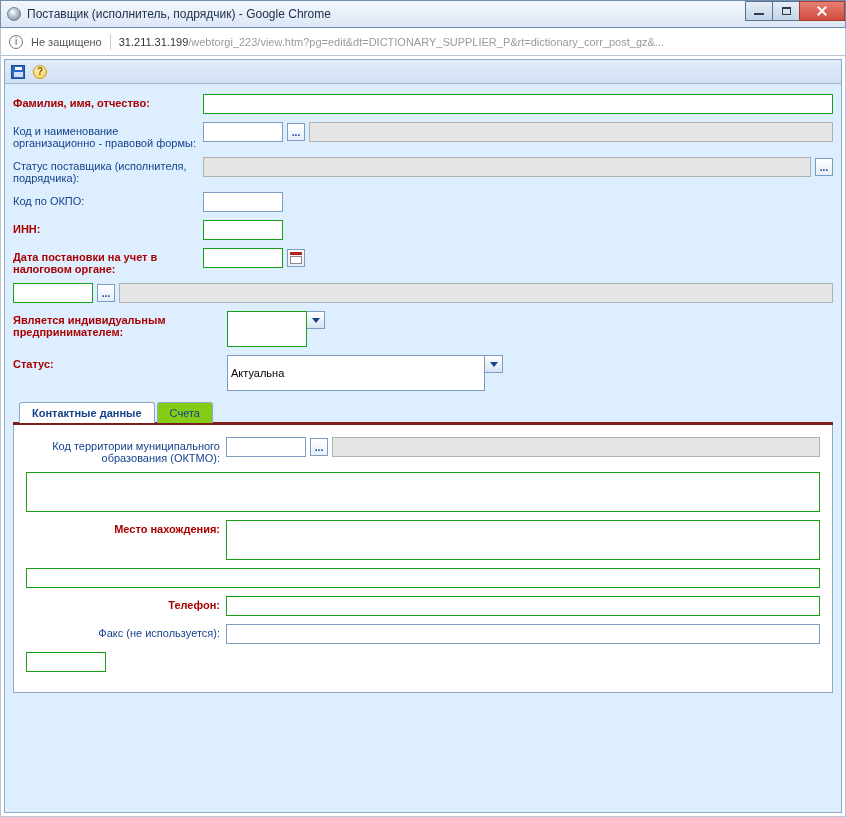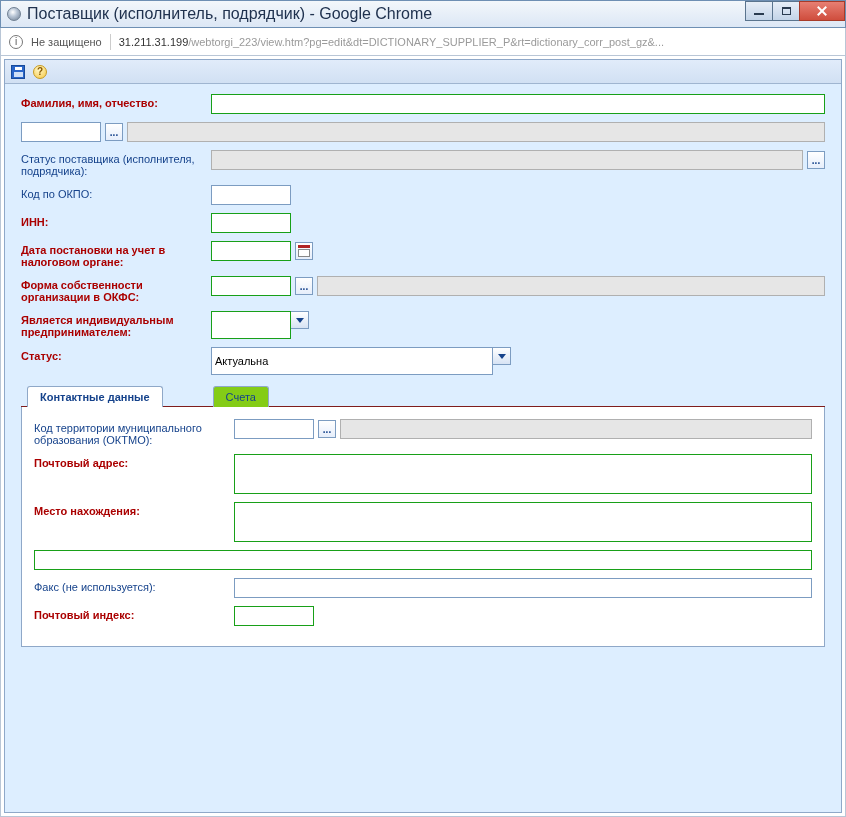--- a/index.html
+++ b/index.html
@@ -1,21 +1,21 @@
 <!DOCTYPE html>
 <html><head>
 <meta charset="utf-8">
 <style>
 * { box-sizing: border-box; margin: 0; padding: 0; font-family: Tahoma, Arial, sans-serif; font-size: 11px; }
 body { background: #fff; width: 846px; height: 817px; overflow: hidden; }
 
 
 .titlebar { height: 28px; background: linear-gradient(#f3f7fb, #dce7f5); border: 1px solid #6e8fb3; display: flex; align-items: center; padding-left: 6px; position: relative; }
 .titlebar .globe { width: 14px; height: 14px; border-radius: 50%; background: radial-gradient(circle at 40% 35%, #fff 0%, #b9c6d6 40%, #6f7f92 100%); border: 1px solid #6f7f92; margin-right: 6px; flex-shrink: 0; }
-.titlebar .title { color: #20324f; font-size: 16px; white-space: nowrap; }
+.titlebar .title { color: #20324f; font-size: 12px; white-space: nowrap; }
 .winbtns { position: absolute; right: 0; top: 0; display: flex; height: 20px; }
 .winbtn { width: 28px; height: 20px; border: 1px solid #5a748e; margin-left: -1px; display: flex; align-items: center; justify-content: center; }
 .winbtn.min, .winbtn.max { background: linear-gradient(#e7eef7,#c3d4e8); }
 .winbtn.close { width: 46px; background: linear-gradient(#e77f73,#cf4d3d); border-color:#a73b2a; }
 .minline { width: 10px; height: 2px; background: #2a3b4f; margin-top: 6px; }
 .maxbox { width: 9px; height: 8px; border: 1px solid #2a3b4f; border-top: 2px solid #2a3b4f; }
 .xline { width: 16px; height: 14px; position: relative; }
 .xline::before, .xline::after { content:""; position:absolute; left:2px; top:6px; width:12px; height:2px; background:#fff; }
 .xline::before { transform: rotate(45deg);} .xline::after { transform: rotate(-45deg);}
 
@@ -30,51 +30,51 @@
 
 .chrome-body { border-left:1px solid #b9c6d6; border-right:1px solid #b9c6d6; border-bottom:1px solid #b9c6d6; height: calc(817px - 56px); padding: 3px; background:#fff; }
 .panel { border:1px solid #8fa8c8; background:#def; height:100%; overflow:auto; }
 .toolbar { height:24px; border-bottom:1px solid #9fb5d0; display:flex; align-items:center; padding:0 4px; gap:4px; background: linear-gradient(#e1ecfa, #d1e0f3); }
 .tbtn { width:18px; height:18px; display:flex; align-items:center; justify-content:center; border-radius:2px; }
 .floppy { width:14px; height:14px; background:#2a66c9; position:relative; border:1px solid #184b9b; }
 .floppy::before { content:""; position:absolute; top:1px; left:3px; width:7px; height:3px; background:#fff; }
 .floppy::after { content:""; position:absolute; bottom:1px; left:2px; width:9px; height:5px; background:#cfe0f7; }
 .helpicon { width:14px; height:14px; border-radius:50%; background: radial-gradient(circle at 40% 30%, #fff6c5, #f6c946); border:1px solid #c79a1f; display:flex; align-items:center; justify-content:center; color:#8a5a00; font-weight:bold; font-size:10px; }
 
-.form-area { padding: 10px 16px; }
+.form-area { padding: 10px 8px; }
 .row { display:flex; align-items:flex-start; margin-bottom: 8px; }
 .label { width: 190px; padding-right: 6px; padding-top: 3px; color:#15428b; }
 .label.req { color:#a00; font-weight:bold; }
 .controls { flex:1; display:flex; gap:4px; align-items:center; }
 
 .inp { border:1px solid #7c9cc1; background:#fff; height:20px; padding: 0 3px; }
 .inp.req { border:1px solid #18a018; }
 .inp.ro { background:#e6e6e6; border:1px solid #b0b0b0; }
 .wide { flex:1; }
 .code { width:80px; }
 
 .lookup { width:18px; height:18px; border:1px solid #7c9cc1; background:linear-gradient(#fff,#e6eefb); display:flex; align-items:center; justify-content:center; color:#15428b; font-weight:bold; font-size:10px; }
 .cal { width:18px; height:18px; border:1px solid #7c9cc1; background:linear-gradient(#fff,#e6eefb); position:relative; }
 .cal::before { content:""; position:absolute; top:2px; left:2px; right:2px; height:3px; background:#b02424; }
 .cal::after { content:""; position:absolute; top:6px; left:2px; right:2px; bottom:2px; background:#fff; border:1px solid #888; }
 .selwrap { position:relative; display:flex; }
 .selbtn { width:18px; height:18px; border:1px solid #7c9cc1; border-left:none; background:linear-gradient(#fff,#d7e3f4); display:flex; align-items:center; justify-content:center; }
 .tri { width:0; height:0; border-left:4px solid transparent; border-right:4px solid transparent; border-top:5px solid #15428b; }
-.sel-inp { border:1px solid #7c9cc1; background:#fff; height:28px; padding:0 3px; }
+.sel-inp { border:1px solid #7c9cc1; background:#fff; height:36px; padding:0 3px;margin-left:24px; }
 .sel-inp.req { border:1px solid #18a018; }
 
 textarea.inp { height:40px; resize:none; padding:2px 3px; font-family:inherit; }
 
 
 .tabs { margin-top: 10px; }
-.tabstrip { display:flex; border-bottom:1px solid #7f1d1d; padding-left:6px;gap:48px; }
+.tabstrip { display:flex; border-bottom:3px solid #7f1d1d; padding-left:6px; }
 .tab { padding: 4px 12px; border:1px solid #8fa8c8; border-bottom:none; background:#84cc16; margin-right:2px; border-radius:3px 3px 0 0; color:#15428b; position:relative; top:1px; }
 .tab.active { background:#fff; font-weight:bold; }
 .tabbody { background:#fff; border:1px solid #8fa8c8; border-top:none; padding:12px; }
-.tabbody .label { width: 200px; }
+.tabbody .label { width: 200px; text-align: right; }
 </style>
 </head>
 <body>
 
 <div class="titlebar">
   <div class="globe"></div>
   <div class="title">Поставщик (исполнитель, подрядчик) - Google Chrome</div>
   <div class="winbtns">
     <div class="winbtn min">
         <div class="minline"></div>
@@ -108,20 +108,21 @@
 
   <div class="form-area">
     <div class="row">
       <div class="label req">Фамилия, имя, отчество:</div>
       <div class="controls">
             <input class="inp req wide" value="" style="">
           </div>
     </div>
 
     <div class="row">
+      <div class="label">Код и наименование организационно - правовой формы:</div>
       <div class="controls">
         <input class="inp code" value="" style="">
         <div class="lookup">...</div>
         <input class="inp ro wide" readonly="" value="" style="">
       </div>
     </div>
 
     <div class="row">
       <div class="label">Статус поставщика (исполнителя, подрядчика):</div>
       <div class="controls">
@@ -147,21 +148,20 @@
 
     <div class="row">
       <div class="label req">Дата постановки на учет в налоговом органе:</div>
       <div class="controls">
         <input class="inp req code" value="" style="">
         <div class="cal"></div>
       </div>
     </div>
 
     <div class="row">
-      <div class="label req">Форма собственности организации в ОКФС:</div>
       <div class="controls">
         <input class="inp req code" value="" style="">
         <div class="lookup">...</div>
         <input class="inp ro wide" readonly="" value="" style="">
       </div>
     </div>
 
     <div class="row">
       <div class="label req">Является индивидуальным предпринимателем:</div>
       <div class="controls">
@@ -196,49 +196,53 @@
         <div class="row">
           <div class="label">Код территории муниципального образования (ОКТМО):</div>
           <div class="controls">
             <input class="inp code" value="" style="">
             <div class="lookup">...</div>
             <input class="inp ro wide" readonly="" value="" style="">
           </div>
         </div>
 
         <div class="row">
-          <div class="label req">Почтовый адрес:</div>
           <div class="controls">
                 <textarea class="inp req wide" style=""></textarea>
               </div>
         </div>
 
         <div class="row">
           <div class="label req">Место нахождения:</div>
           <div class="controls">
                 <textarea class="inp req wide" style=""></textarea>
               </div>
         </div>
 
         <div class="row">
           <div class="controls">
                 <input class="inp req wide" value="" style="">
               </div>
         </div>
 
+        <div class="row">
+          <div class="label req">Телефон:</div>
+          <div class="controls">
+                <input class="inp req wide" value="" style="">
+              </div>
+        </div>
 
         <div class="row">
           <div class="label">Факс (не используется):</div>
           <div class="controls">
                 <input class="inp wide" value="" style="">
               </div>
         </div>
 
         <div class="row">
-          <div class="label req">Почтовый индекс:</div>
           <div class="controls">
                 <input class="inp req code" value="" style="">
               </div>
         </div>
 
       </div>
     </div>
   </div>
 </div>
 </div>

